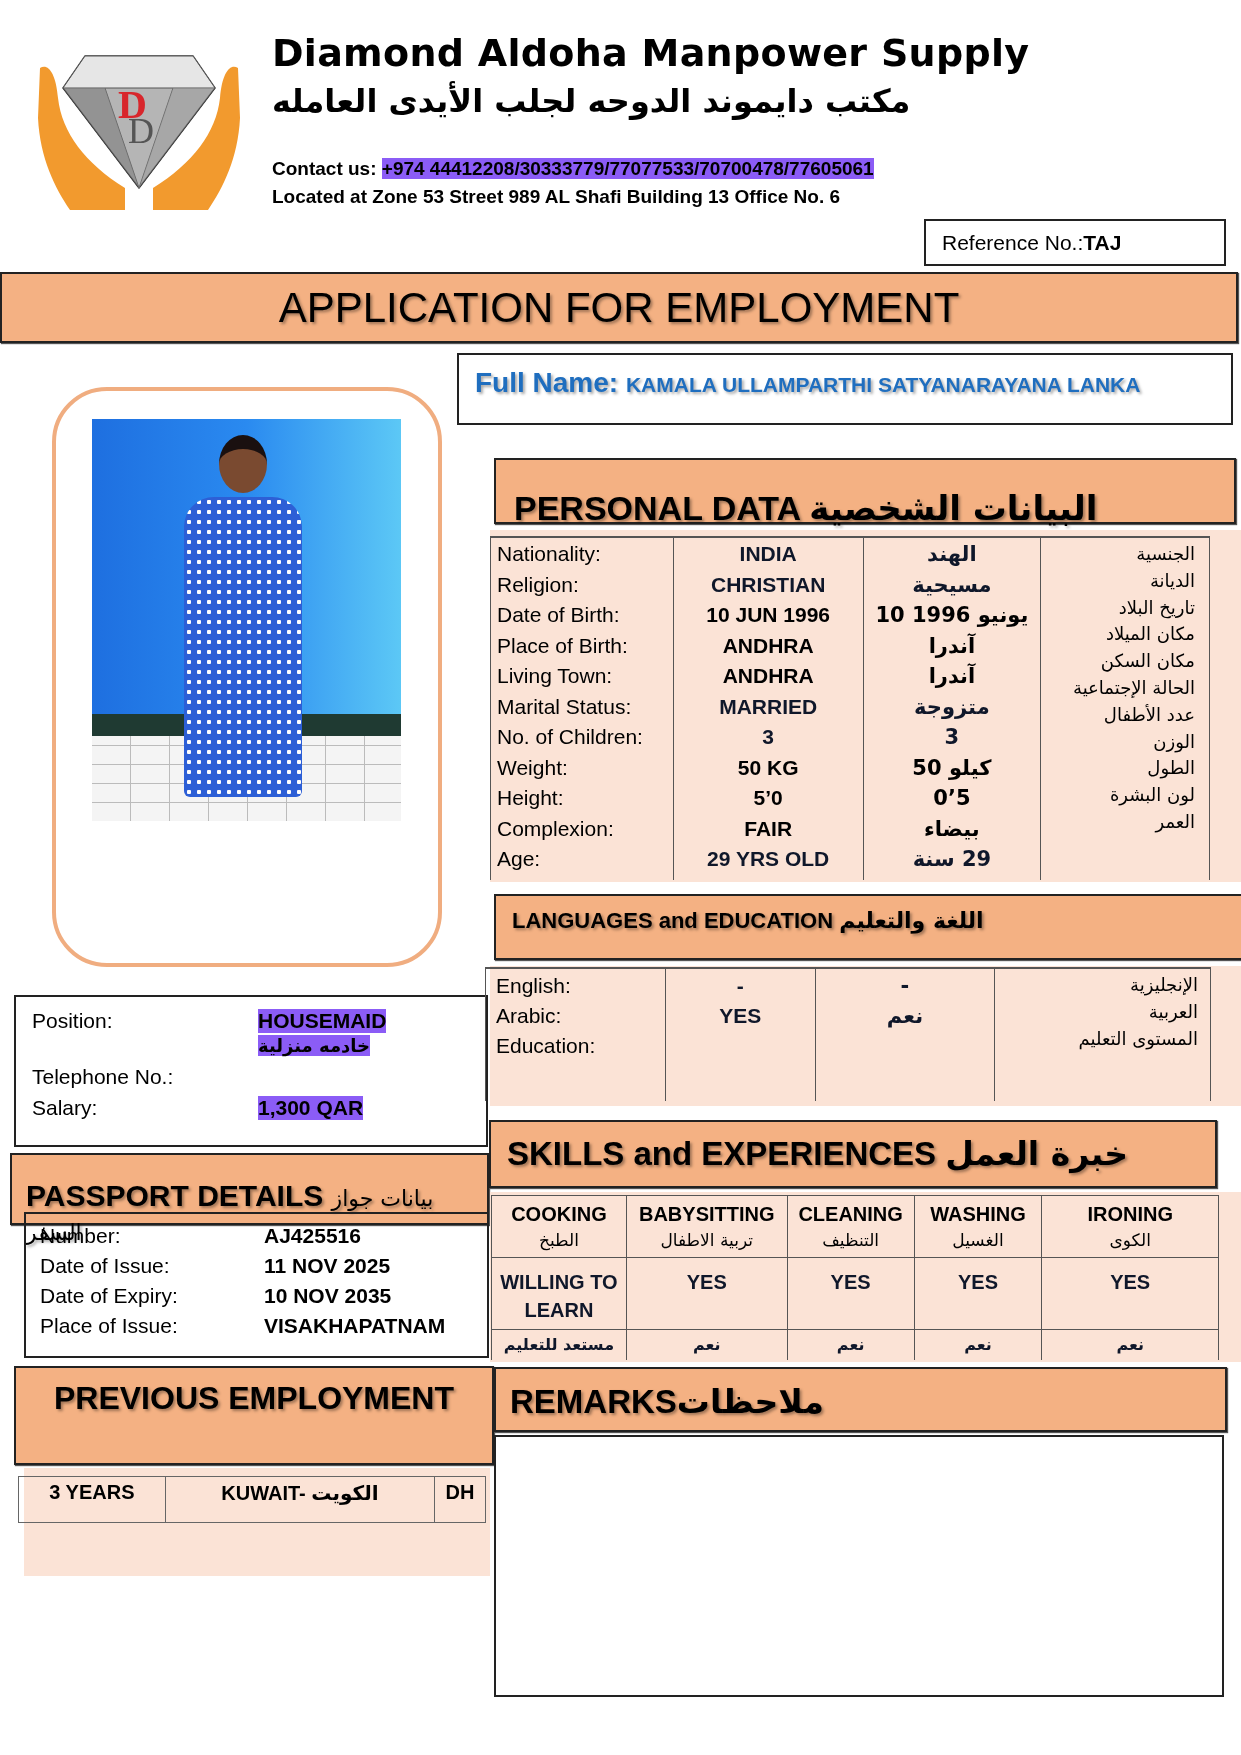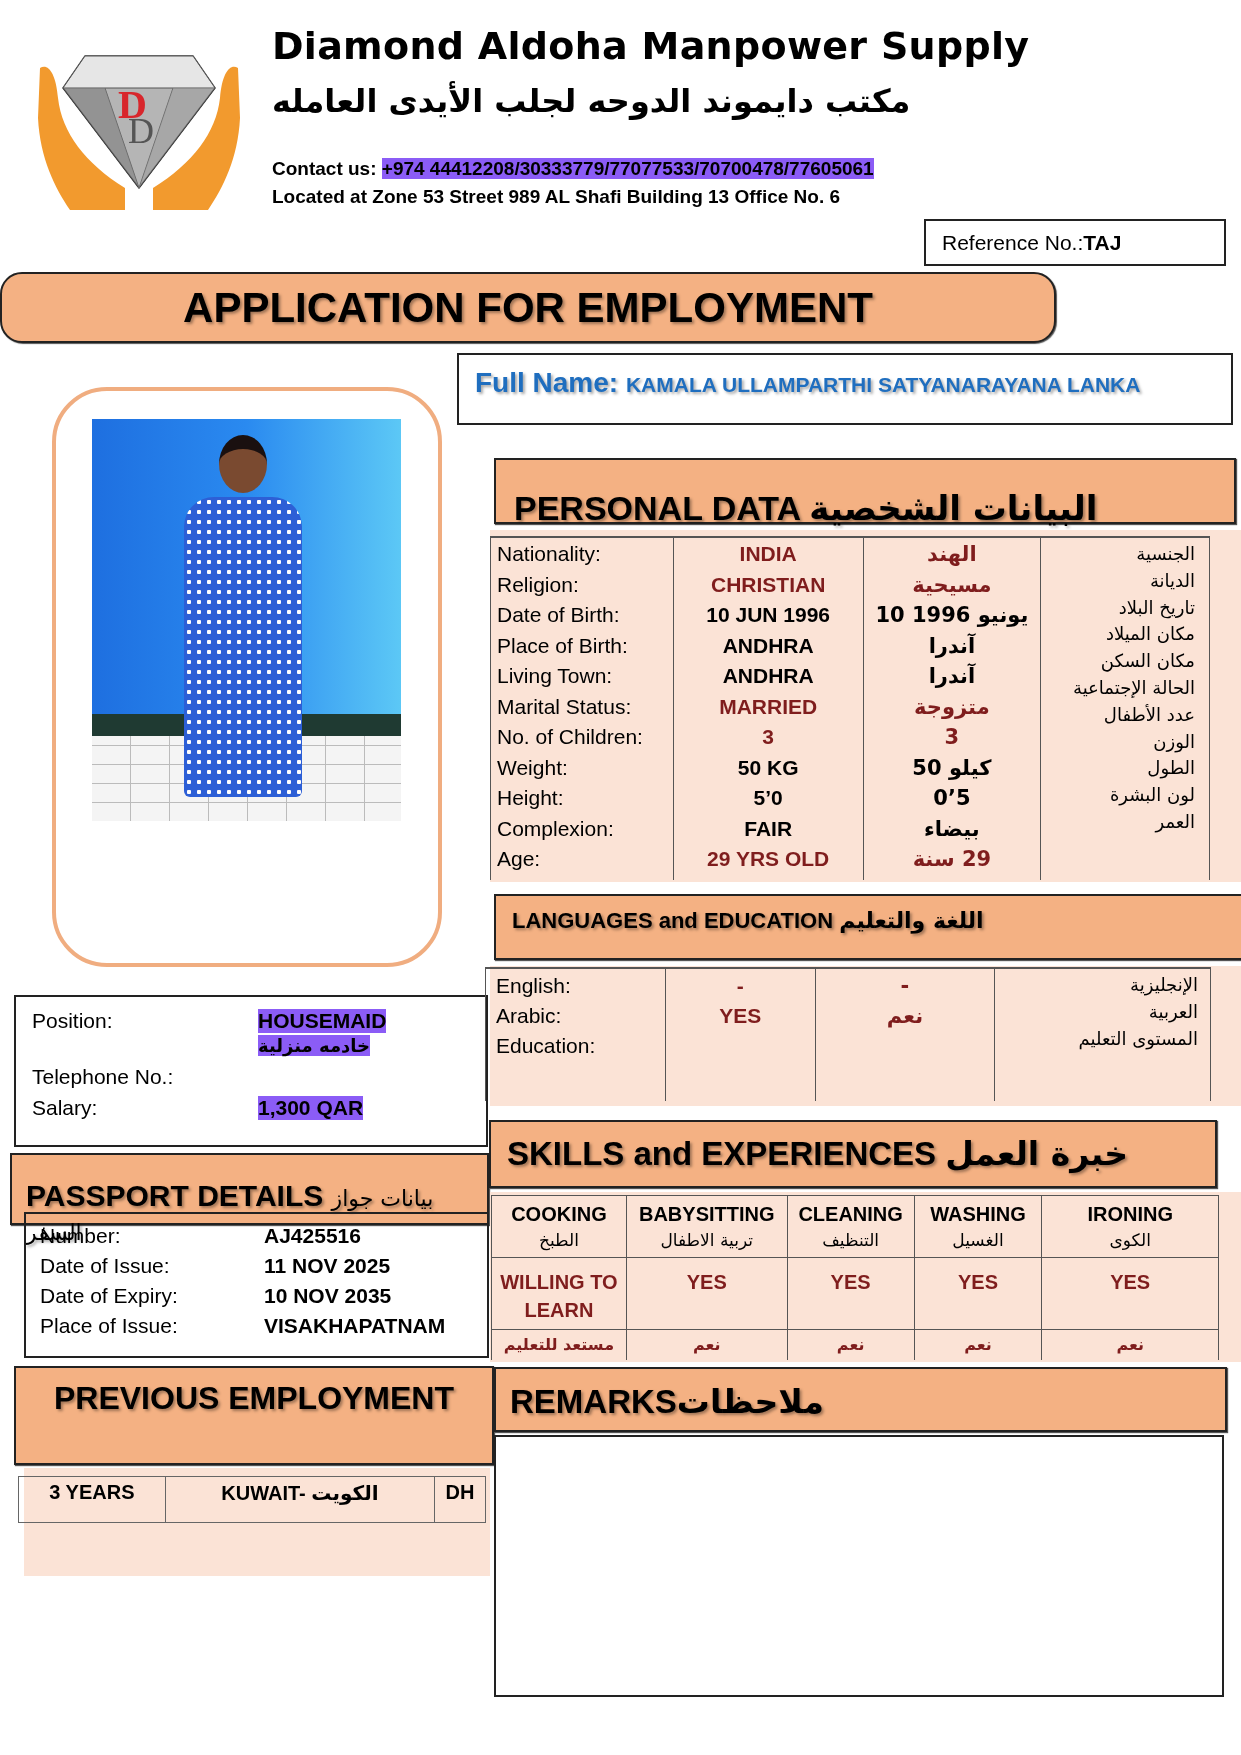--- a/index.html
+++ b/index.html
@@ -2,33 +2,33 @@
 <html><head>
 <meta charset="utf-8">
 <style>
   * { box-sizing: border-box; margin: 0; padding: 0; }
   html, body { width: 1241px; height: 1755px; background: #ffffff; overflow: hidden; }
   body { position: relative; font-family: "Liberation Sans", "DejaVu Sans", sans-serif; color: #000; }
   .abs { position: absolute; }
   .banner { background: #f4b183; border: 2px solid #222; box-shadow: 1px 1px 1px #555; }
   .shadow-text { text-shadow: 2px 2px 3px rgba(0,0,0,0.35); }
   .cyan { background: #8b5cf6; }
-  .red { color: #7f1d1d; }
+  .red { color: #0f172a; }
   .peach { background: #fbe3d6; }
   .ar { font-family: "DejaVu Sans", sans-serif; direction: rtl; unicode-bidi: isolate; }
 
   
   #logo { left: 30px; top: 38px; width: 218px; height: 178px; }
-  #company-name { left: 272px; top: 24px; font-size: 38px; font-weight: bold; letter-spacing: 0.3px; font-family: "DejaVu Sans", sans-serif; text-align: center; }
+  #company-name { left: 272px; top: 31px; font-size: 38px; font-weight: bold; letter-spacing: 0.3px; font-family: "DejaVu Sans", sans-serif; text-align: center; }
   #company-name-ar { left: 272px; top: 82px; font-size: 32px; font-weight: bold; }
   #contact-line { left: 272px; top: 158px; font-size: 19px; font-weight: bold; }
   #address-line { left: 272px; top: 186px; font-size: 19px; font-weight: bold; }
   #ref-box { left: 924px; top: 219px; width: 302px; height: 47px; border: 2px solid #222; font-size: 21px; padding: 10px 0 0 16px; }
 
-  #title-banner { left: 0; top: 272px; width: 1056px; height: 71px; display: flex; align-items: center; justify-content: center; font-size: 42px; font-weight: bold; border-radius: 22px; }
+  #title-banner { left: 0; top: 272px; width: 1238px; height: 71px; display: flex; align-items: center; justify-content: center; font-size: 42px; font-weight: normal; }
 
   #fullname-box { left: 457px; top: 353px; width: 776px; height: 72px; border: 2px solid #222; padding: 12px 0 0 16px; color: #1f6ebf; font-weight: bold; }
   #fullname-box .lbl { font-size: 28px; }
   #fullname-box .val { font-size: 21px; }
 
   
   #photo-frame { left: 52px; top: 387px; width: 390px; height: 580px; border: 4px solid #f0ad80; border-radius: 55px; background: #fff; }
   #photo { left: 92px; top: 419px; width: 309px; height: 402px; overflow: hidden; background: linear-gradient(90deg, #1e6fe0 0%, #2a8af0 50%, #5cc8f6 100%); }
   #photo .floor { position: absolute; left: 0; bottom: 0; width: 100%; height: 85px; background:
       repeating-linear-gradient(90deg, transparent 0 38px, #bbb 38px 39px),

